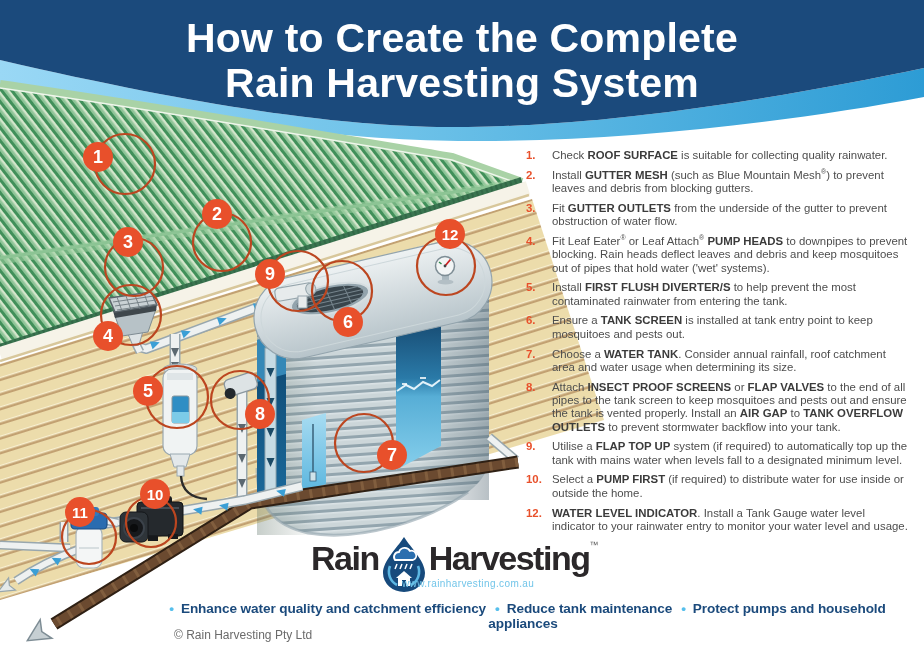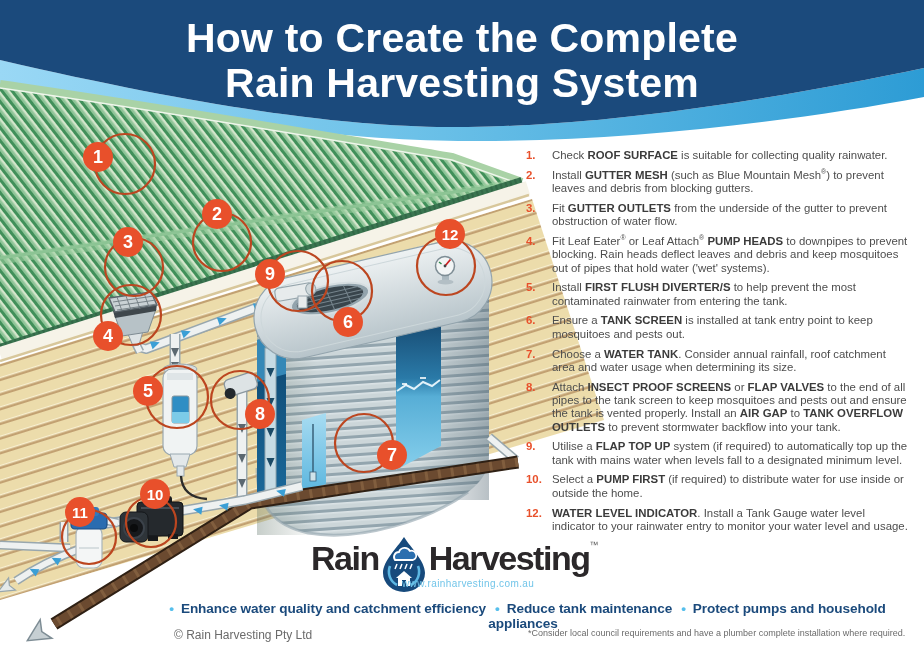--- a/index.html
+++ b/index.html
@@ -417,15 +417,14 @@
       </svg>
     </span>
     <span class="word">Harvesting</span>
     <span class="tm">™</span>
   </div>
   <div class="logo-url">www.rainharvesting.com.au</div>
 
   <div class="tagline" id="tagline-row"><span class="bullet">•</span><span>Enhance water quality and catchment efficiency</span><span class="bullet">•</span><span>Reduce tank maintenance</span><span class="bullet">•</span><span>Protect pumps and household appliances</span></div>
 
   <div class="foot-left">© Rain Harvesting Pty Ltd</div>
-  <div class="foot-right">*Consider local council requirements and have a plumber complete installation where required.</div>
 
 </div>
 
 </body></html>

